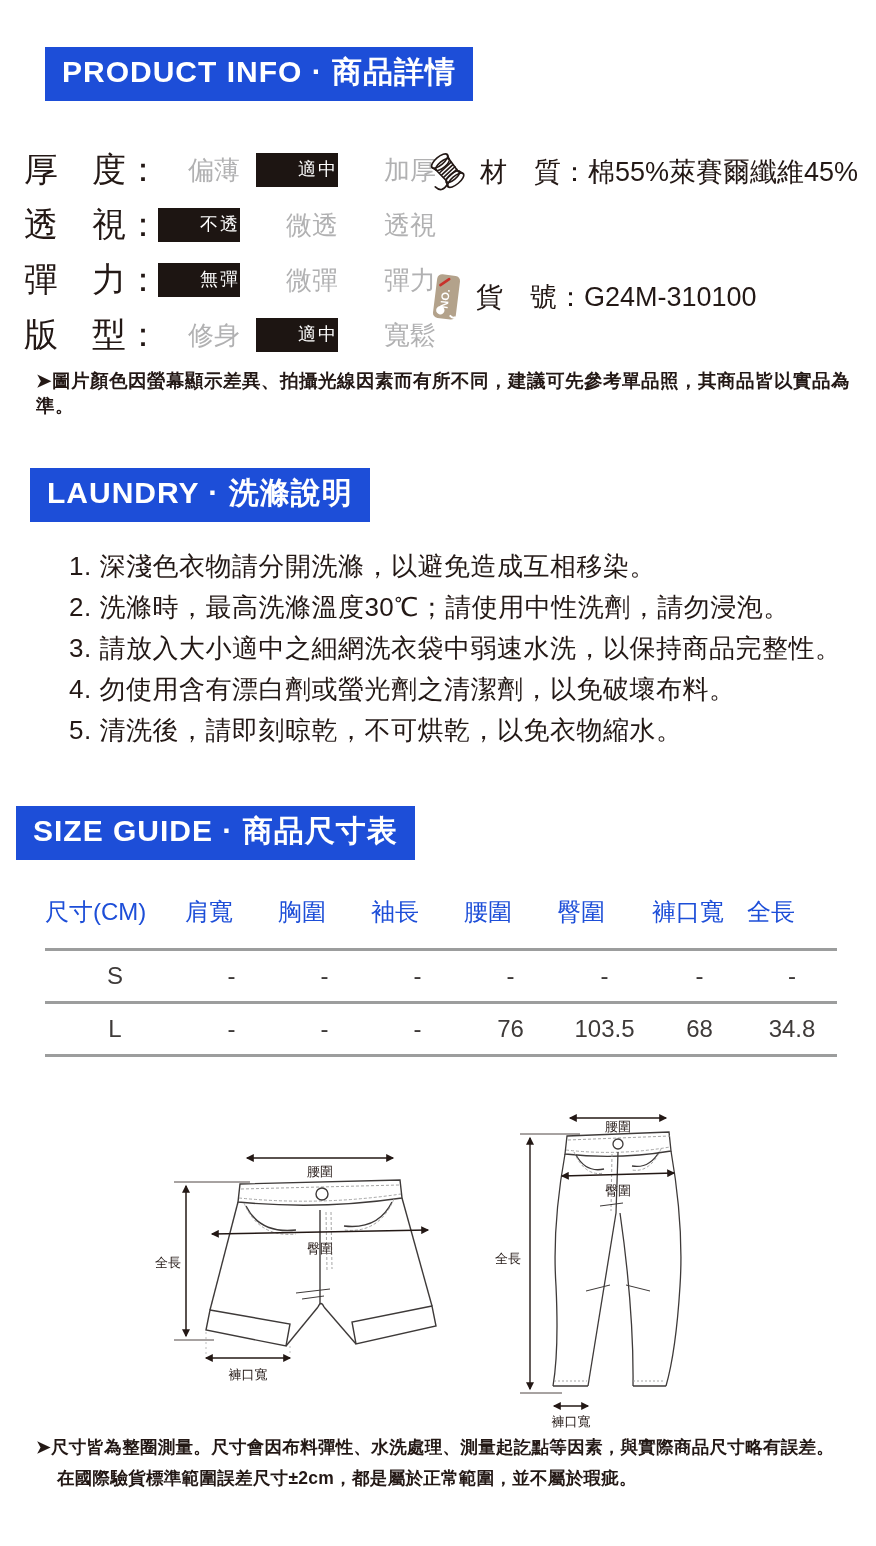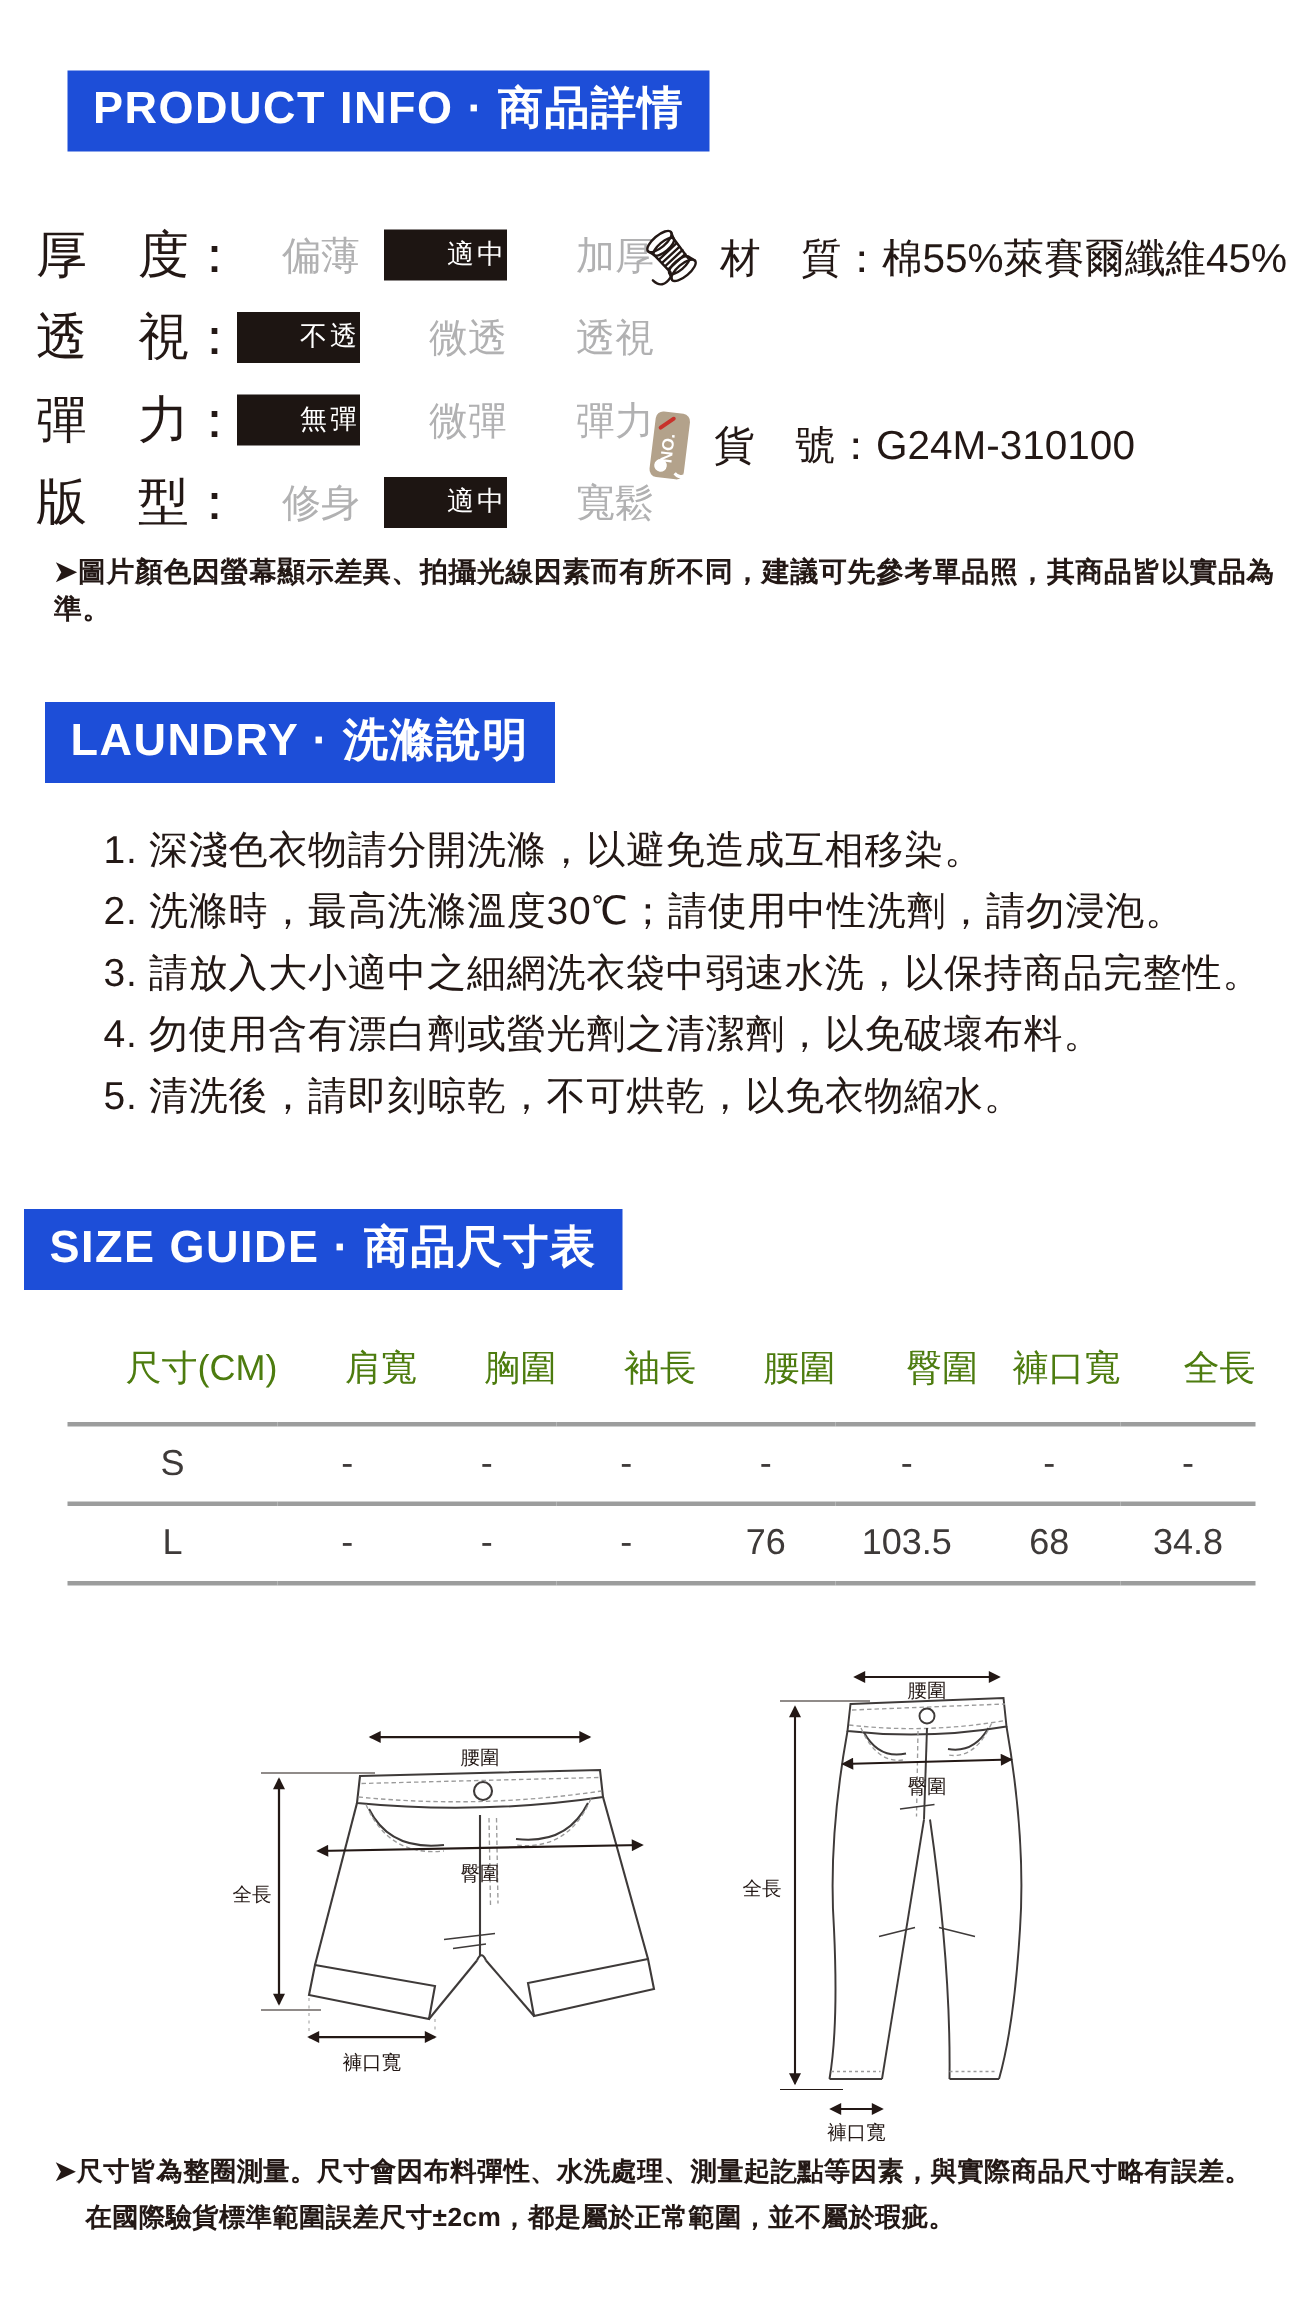--- a/index.html
+++ b/index.html
@@ -28,21 +28,21 @@
   .spec-row { position:absolute; display:flex; align-items:center; height:46px;justify-content:space-between; }
   .spec-icon { flex:0 0 auto; margin-right:8px; }
   .spec-label { font-size:27px; white-space:nowrap; }
   .spec-value { font-size:27px; white-space:nowrap; }
   .note1 { position:absolute; left:36px; top:368px; font-size:18.5px; font-weight:bold; letter-spacing:.5px; }
   
   .laundry-list { position:absolute; left:30px; top:546px; font-size:26px; line-height:41px; letter-spacing:.5px;margin-left:39px; }
   
   .size-table { position:absolute; left:45px; top:888px; width:792px; border-collapse:collapse; table-layout:fixed; }
   .size-table th {
-    font-size:24px; font-weight:normal; color:#4d7c0f; text-align:right;
+    font-size:24px; font-weight:normal; color:#1d4ed8; text-align:left;
     padding:8px 0 20px 0; white-space:nowrap;
   }
   .size-table thead tr { border-bottom:3px solid #9c9d9d; }
   .size-table tbody tr { border-bottom:3px solid #9c9d9d; height:53px; }
   .size-table td { font-size:24px; color:#3e3a39; text-align:center; }
   
   .diagram { position:absolute; }
   .dlabel { font-size:13px; fill:#231815; text-anchor:middle; font-family:"DejaVu Serif", serif; }
   
   .note2 { position:absolute; left:36px; top:1432px; font-size:17.5px; font-weight:bold; line-height:31px; letter-spacing:.3px; }

